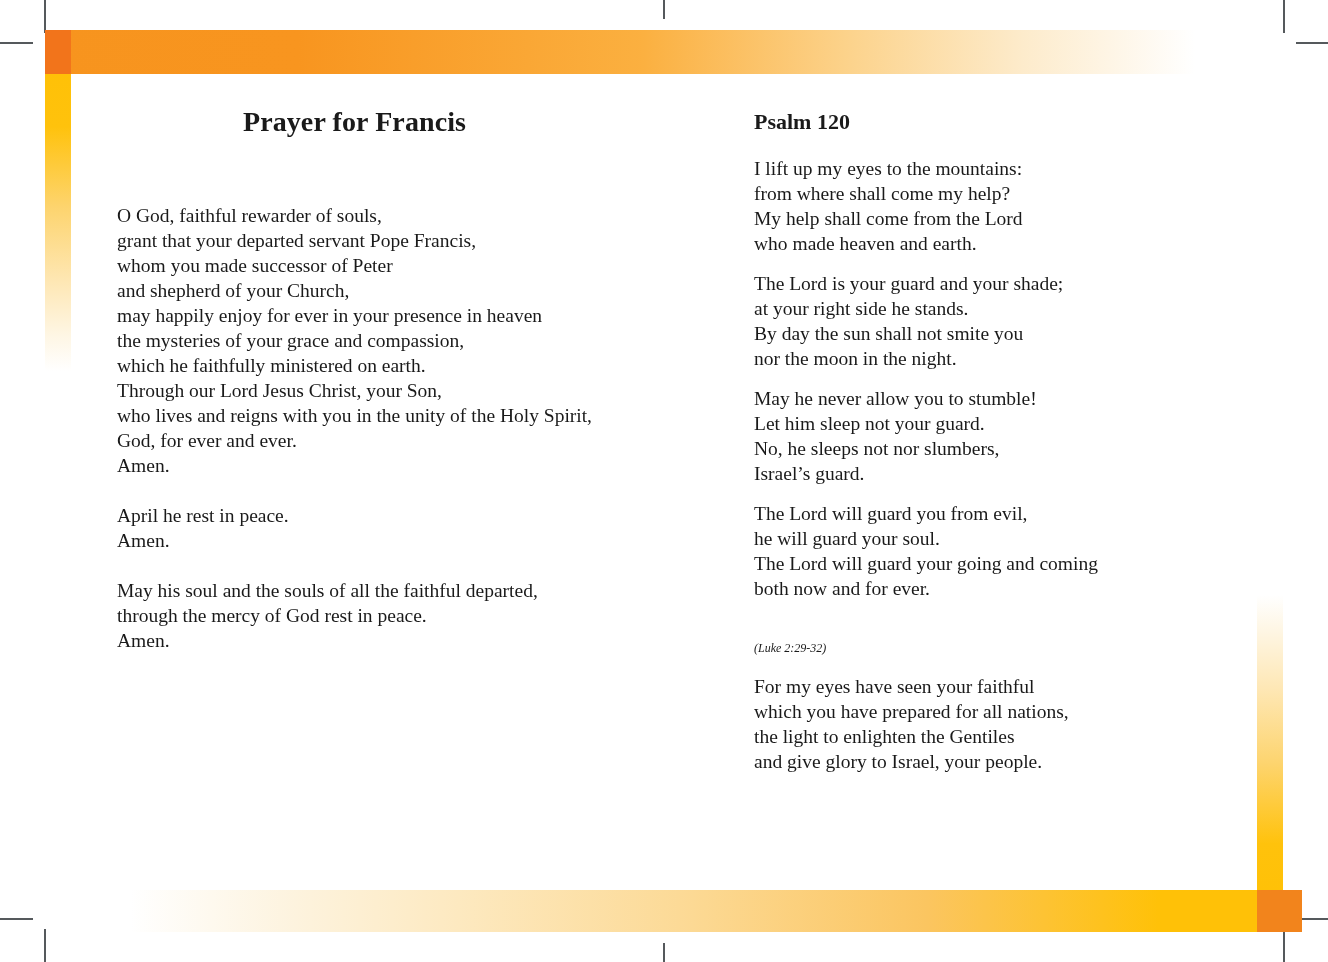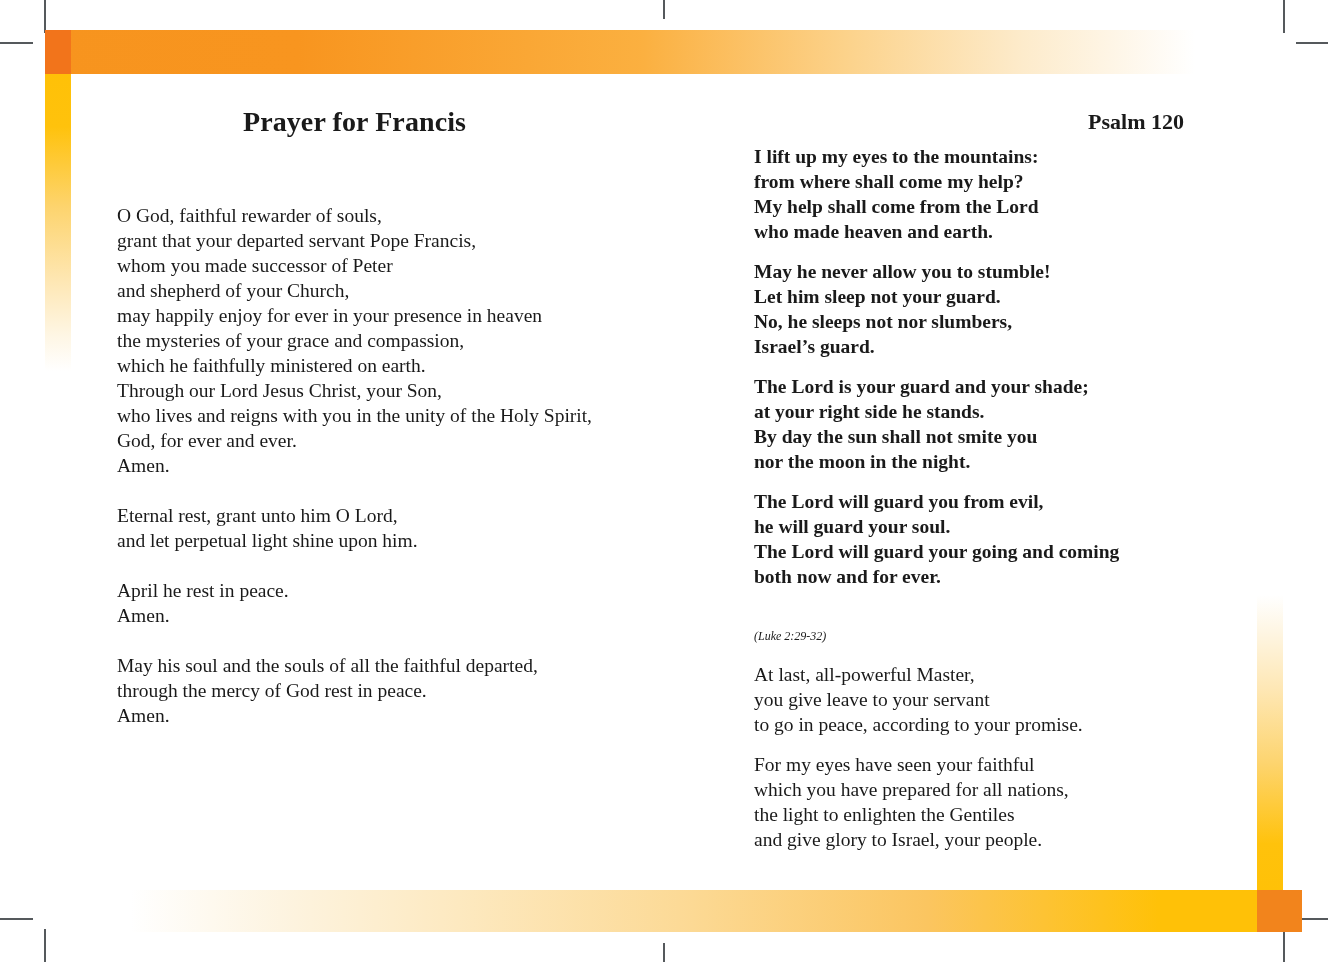--- a/index.html
+++ b/index.html
@@ -135,41 +135,40 @@
     letter-spacing: 0.1px;
     line-height: 1.2;
     width: 475px;
   }
 
   .section-heading {
     font-size: 22px;
     font-weight: bold;
     margin: 0;
     line-height: 1.3;
-    text-align: right;
   }
   .section-subheading {
     font-size: 12px;
     font-style: italic;
     margin: 1px 0 0 0;
     line-height: 1.3;
   }
 
   .stanza {
     font-size: 19.5px;
     line-height: 25px;
     margin: 0;
     white-space: pre-line;
   }
   .stanza + .stanza { margin-top: 15px; }
 
   .left-body { margin-top: 64px; }
   .left-body .stanza + .stanza { margin-top: 25px; }
 
-  .right-stanzas { margin-top: 7px; font-weight: bold; }
+  .right-stanzas { margin-top: 19px; }
   .canticle-block { margin-top: 40px; }
   .canticle-body  { margin-top: 18px; }
 </style>
 </head>
 <body>
 
 <div id="page">
 
   <div class="crop v crop-tl-v"></div>
   <div class="crop h crop-tl-h"></div>
@@ -197,60 +196,55 @@
 grant that your departed servant Pope Francis,
 whom you made successor of Peter
 and shepherd of your Church,
 may happily enjoy for ever in your presence in heaven
 the mysteries of your grace and compassion,
 which he faithfully ministered on earth.
 Through our Lord Jesus Christ, your Son,
 who lives and reigns with you in the unity of the Holy Spirit,
 God, for ever and ever.
 Amen.</p>
-      <p class="stanza">Eternal rest, grant unto him O Lord,
-and let perpetual light shine upon him.</p>
       <p class="stanza">April he rest in peace.
 Amen.</p>
       <p class="stanza">May his soul and the souls of all the faithful departed,
 through the mercy of God rest in peace.
 Amen.</p>
     </div>
   </div>
 
   <div class="col-right">
 
     <h2 class="section-heading">Psalm 120</h2>
 
     <div class="right-stanzas">
       <p class="stanza">I lift up my eyes to the mountains:
 from where shall come my help?
 My help shall come from the Lord
 who made heaven and earth.</p>
+      <p class="stanza">The Lord is your guard and your shade;
+at your right side he stands.
+By day the sun shall not smite you
+nor the moon in the night.</p>
       <p class="stanza">May he never allow you to stumble!
 Let him sleep not your guard.
 No, he sleeps not nor slumbers,
 Israel’s guard.</p>
-      <p class="stanza">The Lord is your guard and your shade;
-at your right side he stands.
-By day the sun shall not smite you
-nor the moon in the night.</p>
       <p class="stanza">The Lord will guard you from evil,
 he will guard your soul.
 The Lord will guard your going and coming
 both now and for ever.</p>
     </div>
 
     <div class="canticle-block">
       <p class="section-subheading">(Luke 2:29-32)</p>
 
       <div class="canticle-body">
-        <p class="stanza">At last, all-powerful Master,
-you give leave to your servant
-to go in peace, according to your promise.</p>
         <p class="stanza">For my eyes have seen your faithful
 which you have prepared for all nations,
 the light to enlighten the Gentiles
 and give glory to Israel, your people.</p>
       </div>
     </div>
 
   </div>
 </div>
 

